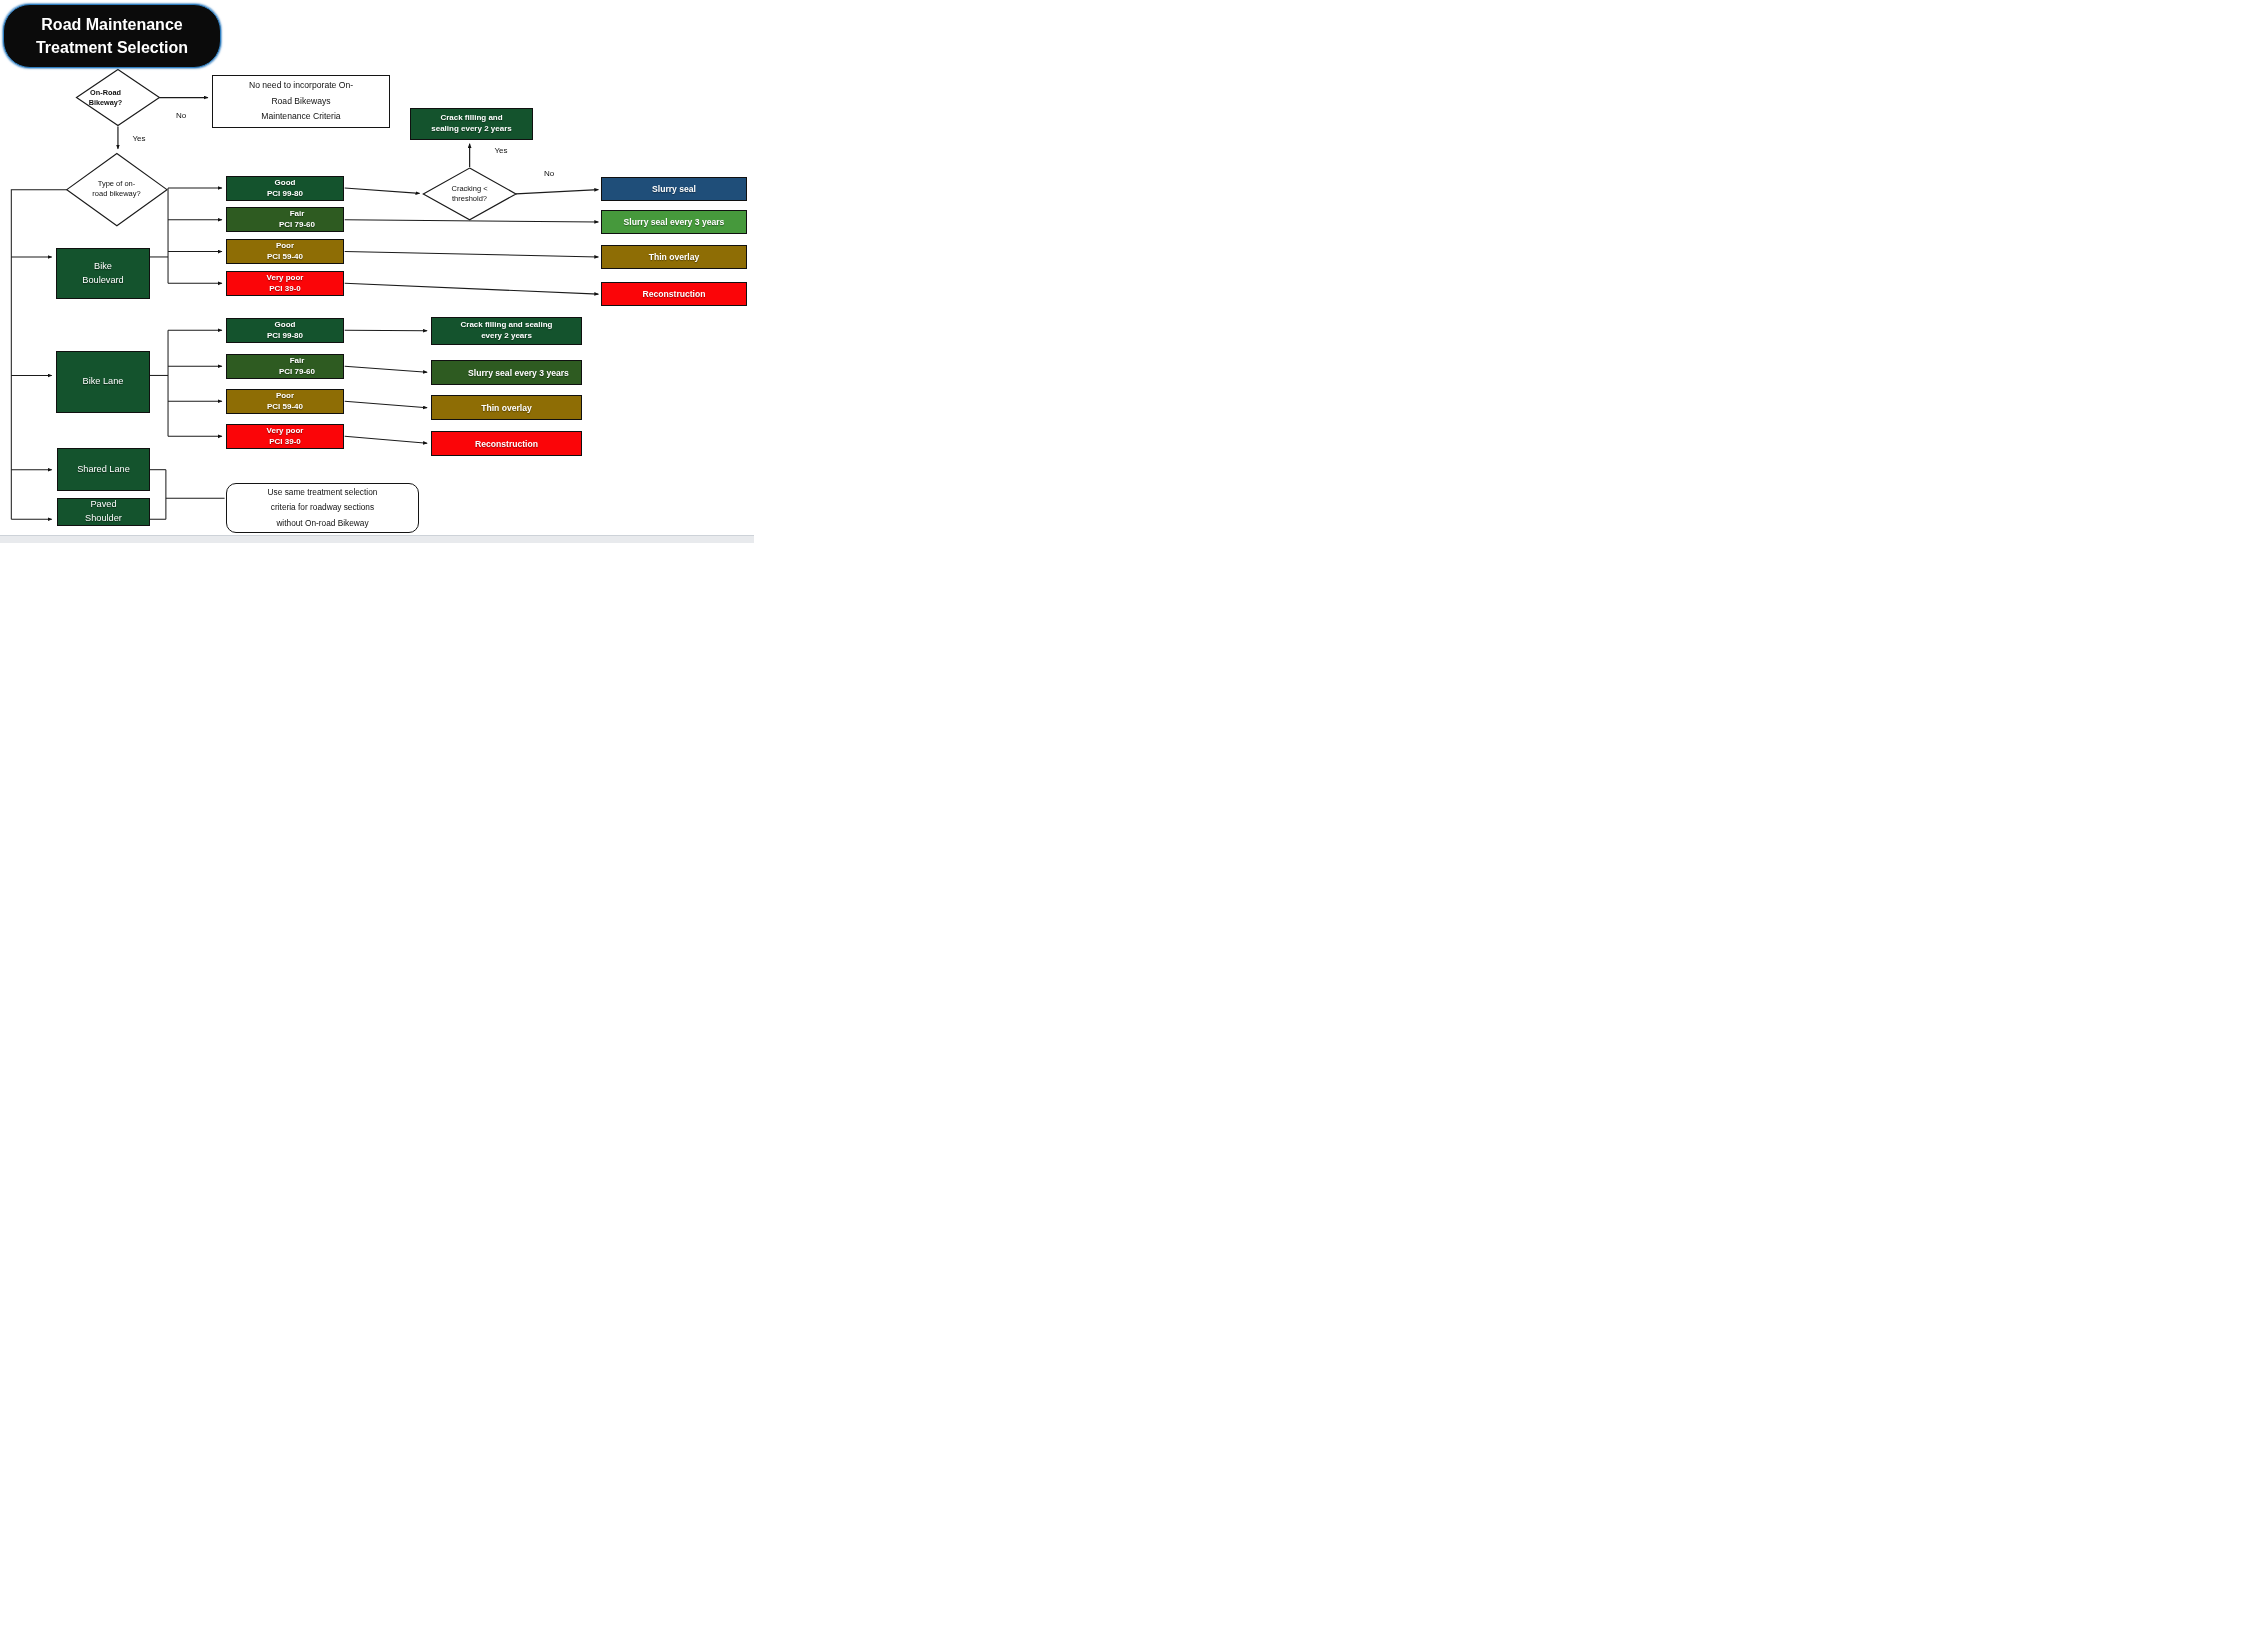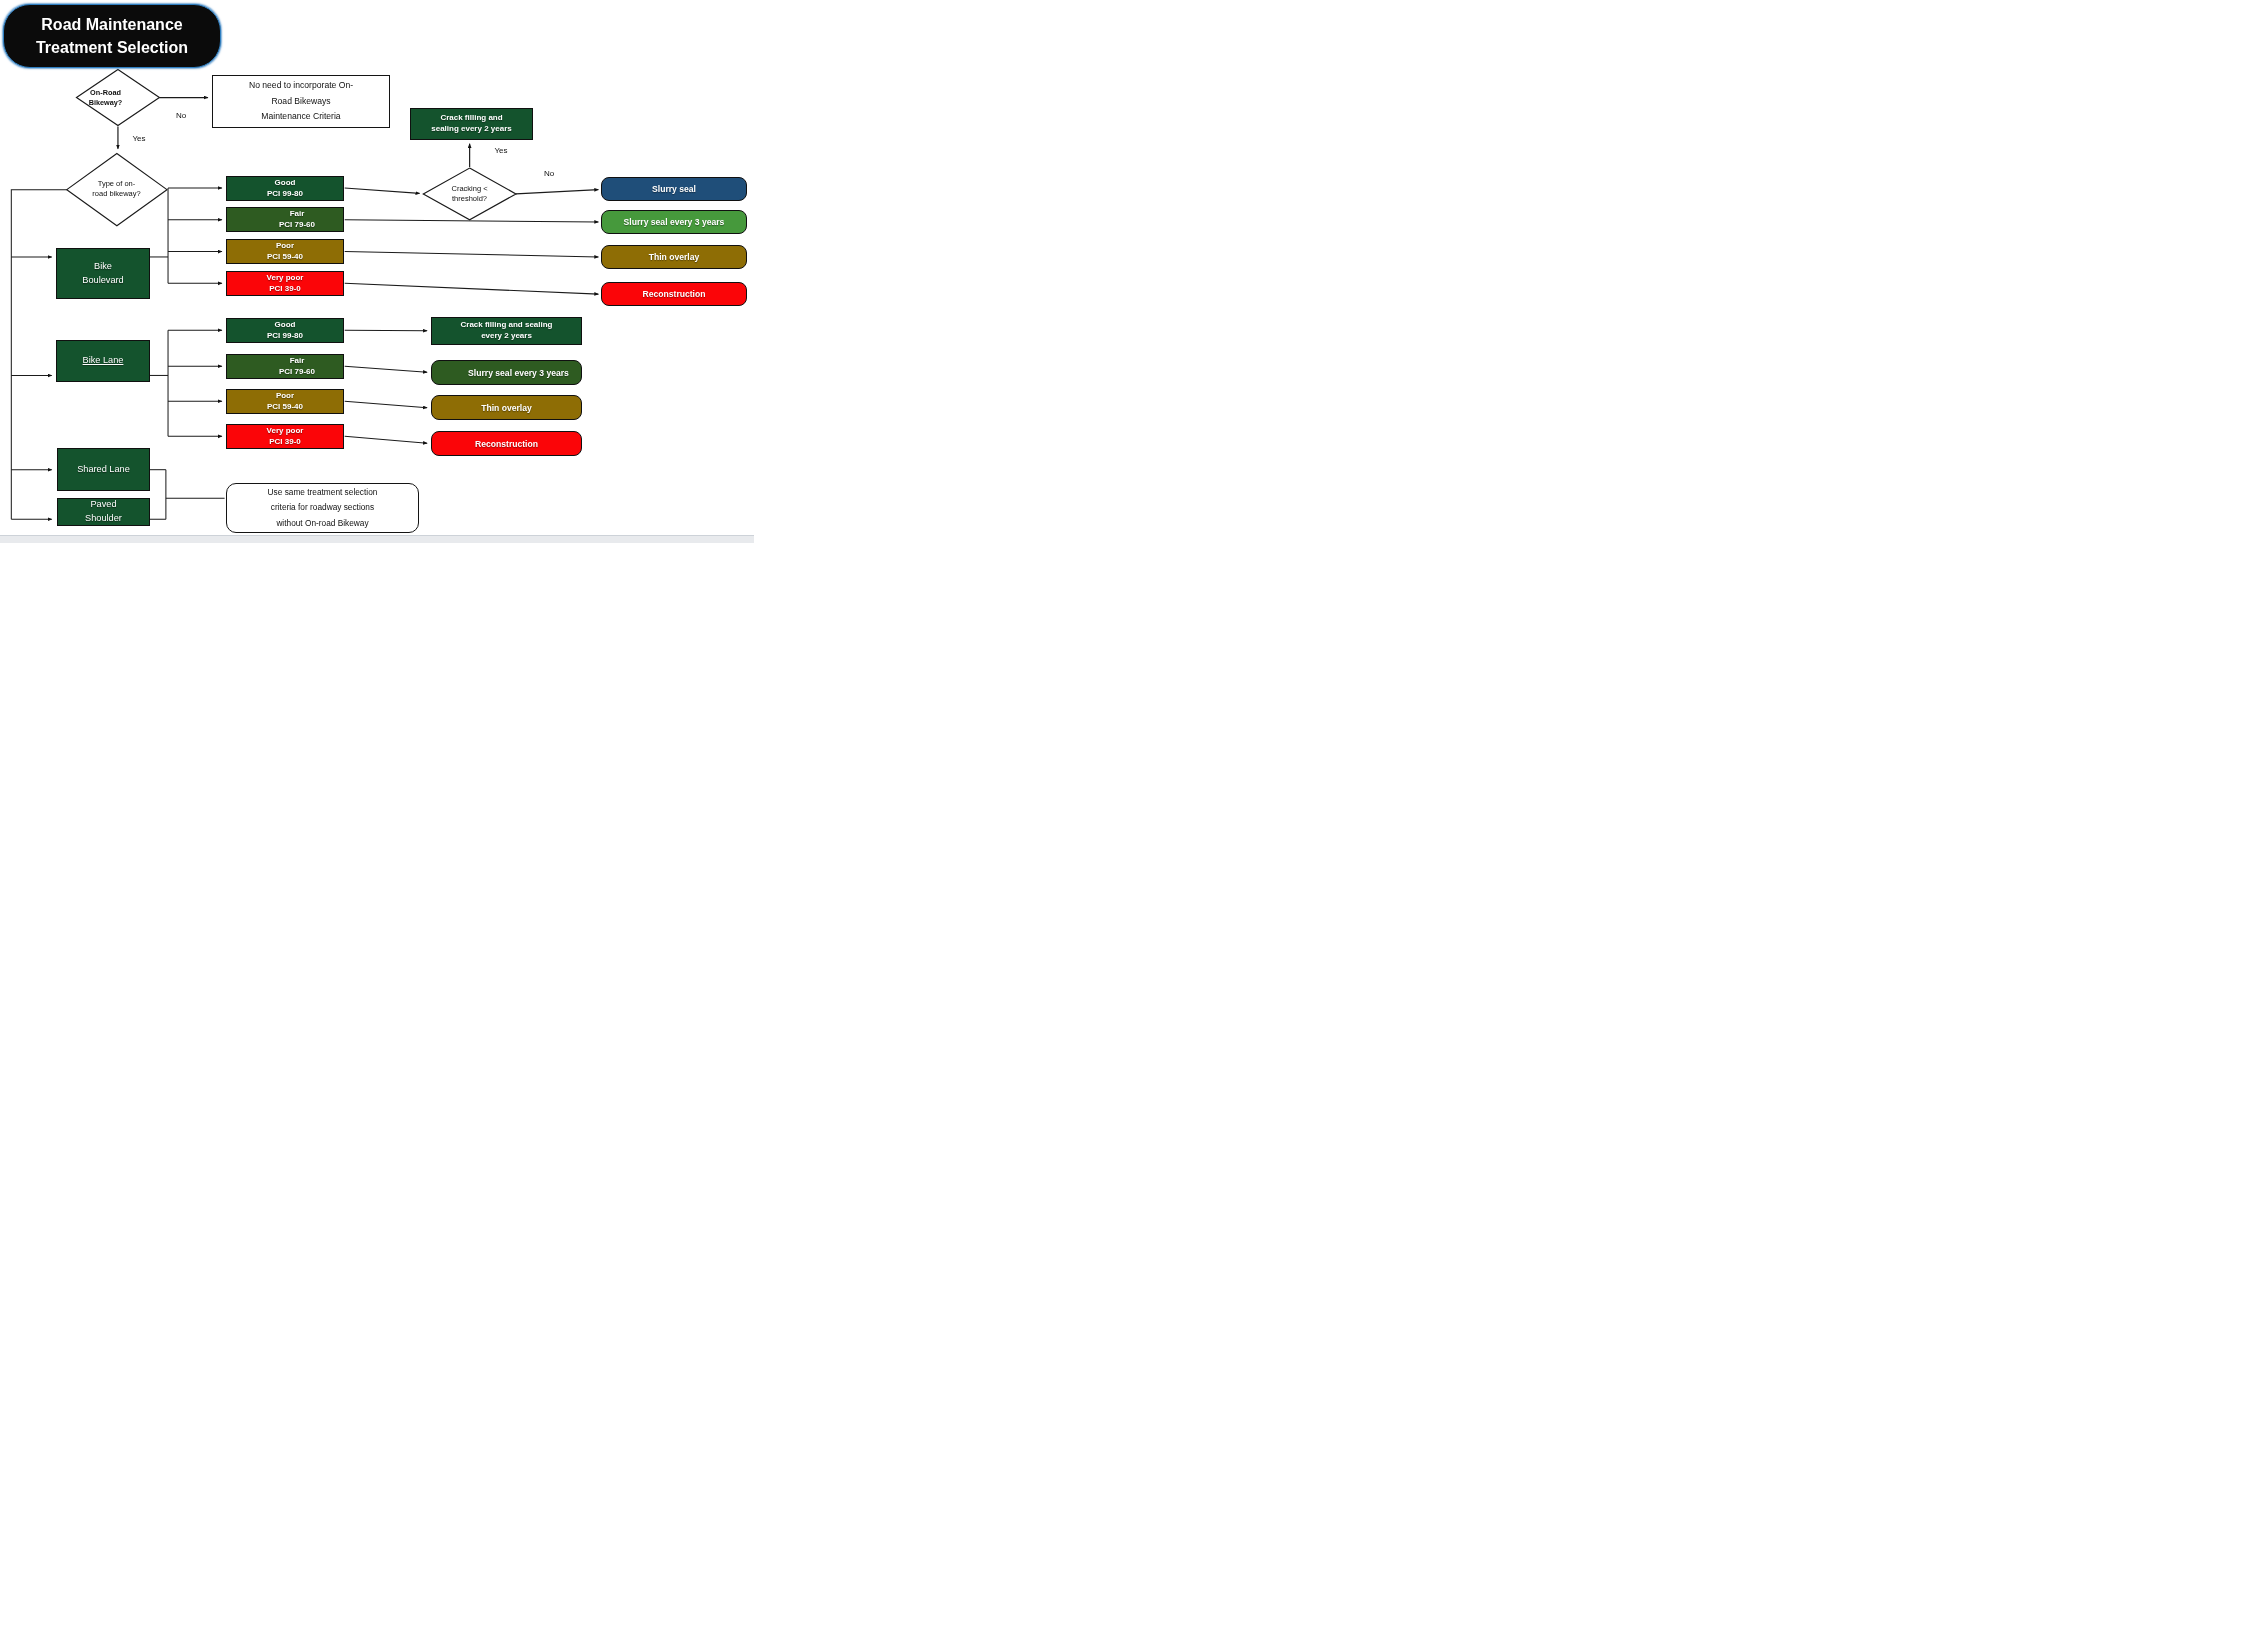--- a/index.html
+++ b/index.html
@@ -33,21 +33,21 @@
     font-weight:bold;text-shadow:0 0.5px 1.1px rgba(0,0,0,.4);
   }
   .navy  {background:#14532d;}
   .steel {background:#1F4E79;}
   .dgreen{background:#2E5B21;padding-left:24px;}
   .bgreen{background:#46993C;}
   .gold  {background:#8E6D05;}
   .red   {background:#FB0508;}
   .type-box{font-weight:normal;font-size:9.2px;line-height:1.5;text-shadow:0 0.5px 1.1px rgba(0,0,0,.55);}
   .cond{font-size:8px;line-height:10.8px;}
-  .treat{font-size:8.6px;border-radius:8px;}
+  .treat{font-size:8.6px;}
   .treat2{font-size:8px;line-height:10.8px;}
   .dia-text{
     position:absolute;z-index:2;text-align:center;white-space:pre-line;
     color:#111;font-size:7.5px;line-height:1.35;
   }
   .dia-text.bold{font-weight:bold;font-size:7.3px;}
   .branch-label{
     position:absolute;z-index:2;color:#111;
     font-size:8px;width:24px;text-align:center;
   }
@@ -144,21 +144,21 @@
 Maintenance Criteria</div>
   <div class="node white-box" style="left:226px;top:483px;width:193px;height:50px;font-size:8.3px;border-radius:10px;">Use same treatment selection
 criteria for roadway sections
 without On-road Bikeway</div>
 
   <div class="node colored navy treat2" style="left:410px;top:108px;width:123px;height:32px;">Crack filling and
 sealing every 2 years</div>
 
   <div class="node colored navy type-box" style="left:56px;top:232px;width:94px;height:51px;margin-top:16px;">Bike
 Boulevard</div>
-  <div class="node colored navy type-box" style="left:56px;top:340px;width:94px;height:42px;text-decoration:underline;">Bike Lane</div>
+  <div class="node colored navy type-box" style="left:56px;top:351px;width:94px;height:62px;">Bike Lane</div>
   <div class="node colored navy type-box" style="left:57px;top:448px;width:93px;height:43px;">Shared Lane</div>
   <div class="node colored navy type-box" style="left:57px;top:498px;width:93px;height:28px;">Paved
 Shoulder</div>
 
   <div class="node colored navy cond" style="left:226px;top:176px;width:118px;height:25px;">Good
 PCI 99-80</div>
   <div class="node colored dgreen cond" style="left:226px;top:207px;width:118px;height:25px;">Fair
 PCI 79-60</div>
   <div class="node colored gold cond" style="left:226px;top:239px;width:118px;height:25px;">Poor
 PCI 59-40</div>

